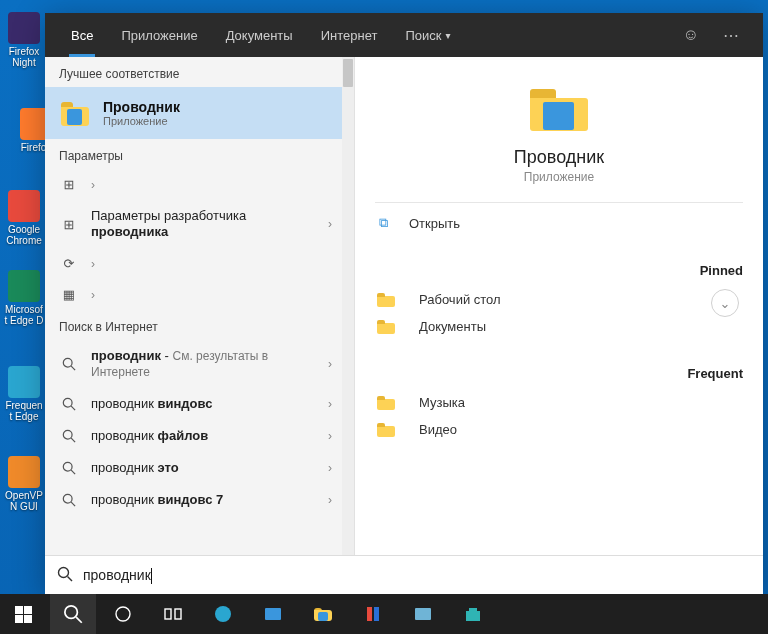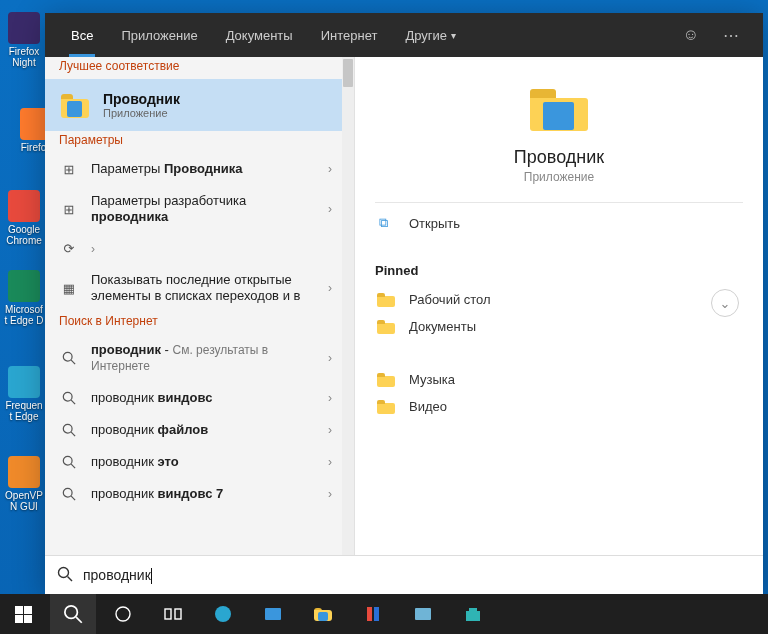--- a/index.html
+++ b/index.html
@@ -19,43 +19,43 @@
 .tab.active::after { content: ""; position: absolute; left: 10px; right: 10px; bottom: 0; height: 3px; background: #3a96dd; }
 .tab .chev { margin-left: 4px; font-size: 10px; }
 .tabs .sp { flex: 1; }
 .ticon { width: 36px; text-align: center; font-size: 16px; color: #bbb; cursor: pointer; }
 
 .body { flex: 1; display: flex; min-height: 0; }
 .left { width: 310px; background: #f4f4f4; position: relative; overflow: hidden; border-right: 1px solid #e1e1e1; }
 .scrollbar { position: absolute; right: 0; top: 0; width: 12px; height: 100%; background: #eee; }
 .thumb { position: absolute; top: 2px; left: 1px; width: 10px; height: 28px; background: #c6c6c6; border-radius: 1px; }
 
-.section-label { font-size: 12px; color: #c2410c; padding: 2px 14px 6px; }
+.section-label { font-size: 12px; color: #404040; padding: 10px 14px 6px; }
 .best { background: #c5def4; padding: 10px 14px 10px; display: flex; align-items: center; gap: 12px; }
 .best .icn { width: 32px; height: 32px; position: relative; }
 .best-title { font-size: 14px; font-weight: 600; color: #111; }
 .best-sub { font-size: 11px; color: #666; }
 
 .row { display: flex; align-items: center; padding: 8px 12px 8px 14px; font-size: 13px; color: #222; cursor: pointer; gap: 12px; }
 .row .ric { width: 20px; display: flex; align-items: center; justify-content: center; color: #555; }
 .row .txt { flex: 1; line-height: 16px; }
 .row .sub { font-size: 12px; color: #777; }
 .row .arr { width: 14px; color: #888; font-size: 12px; }
 
 .right { flex: 1; background: #fff; padding: 24px 20px 8px; display: flex; flex-direction: column; align-items: center; position: relative; font-size: 13px; color: #333; }
 .hero-icon { width: 64px; height: 56px; position: relative; margin-bottom: 10px; }
 .hero-title { font-size: 18px; color: #222; }
 .hero-sub { font-size: 12px; color: #888; margin-top: 2px; }
 .divider { width: 100%; border-top: 1px solid #e6e6e6; margin-top: 18px; }
 .action { width: 100%; display: flex; align-items: center; gap: 12px; padding: 12px 4px 6px; color: #333; cursor: pointer; }
 .action .ai { width: 18px; color: #3a96dd; }
 .expand { position: absolute; right: 24px; top: 232px; width: 28px; height: 28px; border: 1px solid #d0d0d0; border-radius: 50%; display: flex; align-items: center; justify-content: center; color: #888; background: #fff; cursor: pointer; }
-.group { width: 100%; margin-top: 26px; }
+.group { width: 100%; margin-top: 26px; text-align: right; }
 .group h4 { font-size: 13px; font-weight: 600; color: #222; margin-bottom: 8px; }
-.pin { display: flex; align-items: center; gap: 14px; padding: 6px 2px; cursor: pointer; }
+.pin { display: flex; align-items: center; gap: 24px; padding: 6px 2px; cursor: pointer; }
 .pin .fi { width: 18px; height: 14px; position: relative; }
 .pin .fi::before { content: ""; position: absolute; left: 0; top: 3px; width: 18px; height: 11px; background: #fdd255; border-radius: 0 2px 2px 2px; }
 .pin .fi::after { content: ""; position: absolute; left: 0; top: 0; width: 8px; height: 4px; background: #e8b634; border-radius: 2px 2px 0 0; }
 
 
 .fe { position: relative; width: 100%; height: 100%; }
 .fe::before { content: ""; position: absolute; left: 5%; top: 15%; width: 40%; height: 20%; background: #e8b634; border-radius: 3px 3px 0 0; }
 .fe::after { content: ""; position: absolute; left: 5%; top: 30%; width: 90%; height: 60%; background: #fdd255; border-radius: 0 3px 3px 3px; }
 .fe .clip { position: absolute; left: 25%; top: 38%; width: 48%; height: 50%; background: #3a96dd; border-radius: 2px; z-index: 1; }
 
@@ -106,21 +106,21 @@
     </div>
 </div>
 
 <div class="flyout">
   <div class="tabs">
     <div class="tab active">Все</div>
     <div class="tab">Приложение</div>
     <div class="tab">Документы</div>
     <div class="tab">Интернет</div>
     <div class="tab">
-        <span>Другие</span>
+        <span>Поиск</span>
         <span class="chev">▾</span>
       </div>
     <div class="sp"></div>
     <div class="ticon">☺</div>
     <div class="ticon">⋯</div>
   </div>
 
   <div class="body">
     <div class="left">
       <div class="scrollbar">
@@ -137,35 +137,33 @@
         <div>
           <div class="best-title">Проводник</div>
           <div class="best-sub">Приложение</div>
         </div>
       </div>
 
       <div class="section-label">Параметры</div>
       <div id="params">
           <div class="row">
             <div class="ric">⊞</div>
-            <div class="txt">Параметры <b>Проводника</b></div>
             <div class="arr">›</div>
           </div>
           <div class="row">
             <div class="ric">⊞</div>
             <div class="txt">Параметры разработчика <b>проводника</b></div>
             <div class="arr">›</div>
           </div>
           <div class="row">
             <div class="ric">⟳</div>
             <div class="arr">›</div>
           </div>
           <div class="row">
             <div class="ric">▦</div>
-            <div class="txt">Показывать последние открытые элементы в списках переходов и в</div>
             <div class="arr">›</div>
           </div>
         </div>
 
       <div class="section-label">Поиск в Интернет</div>
       <div id="webs">
           <div class="row">
             <div class="ric">
               <svg width="14" height="14" viewBox="0 0 16 16" fill="none" stroke="#555" stroke-width="1.4">
                 <circle cx="6.5" cy="6.5" r="5"></circle>
@@ -241,20 +239,21 @@
               <span class="fi"></span>
               <span>Рабочий стол</span>
             </div>
             <div class="pin">
               <span class="fi"></span>
               <span>Документы</span>
             </div>
           </div>
       </div>
       <div class="group">
+        <h4>Frequent</h4>
         <div id="frequent">
             <div class="pin">
               <span class="fi"></span>
               <span>Музыка</span>
             </div>
             <div class="pin">
               <span class="fi"></span>
               <span>Видео</span>
             </div>
           </div>

